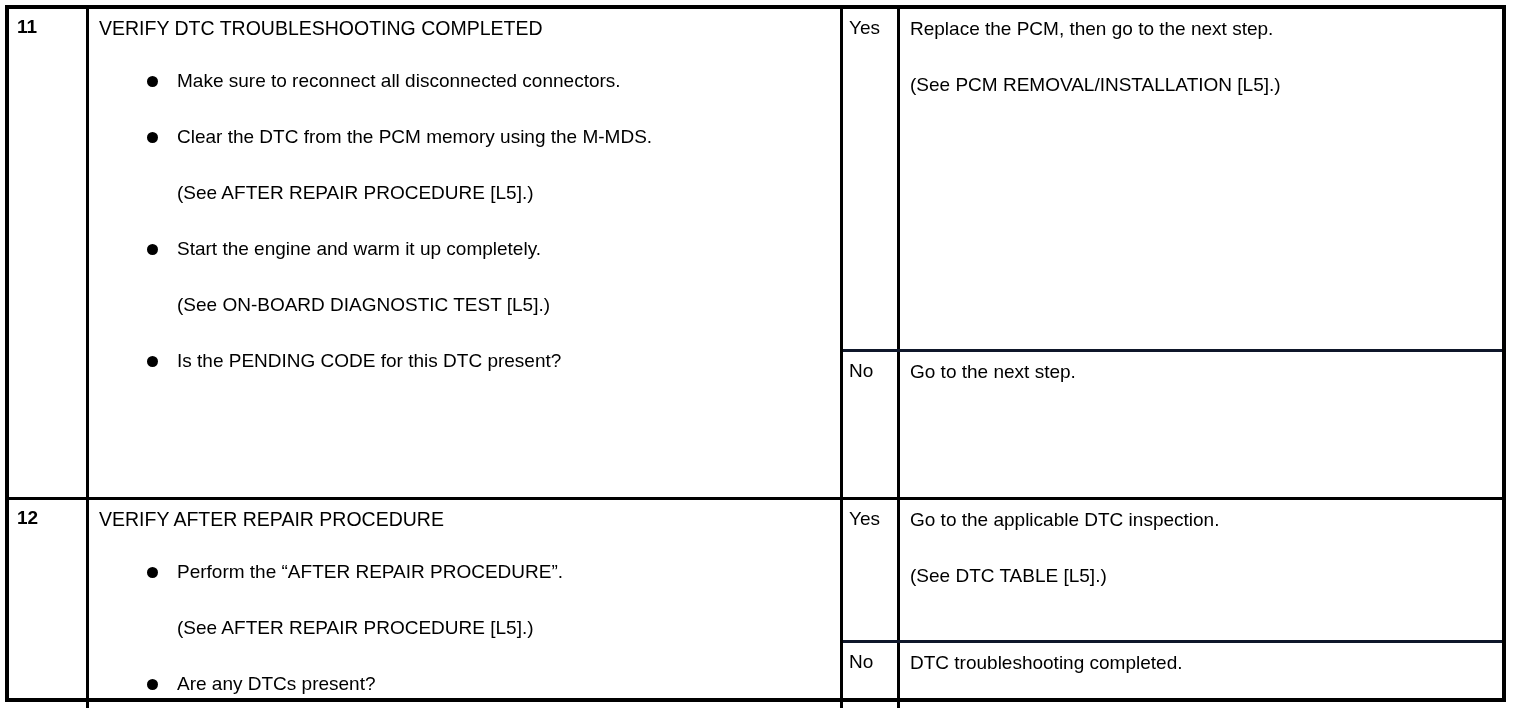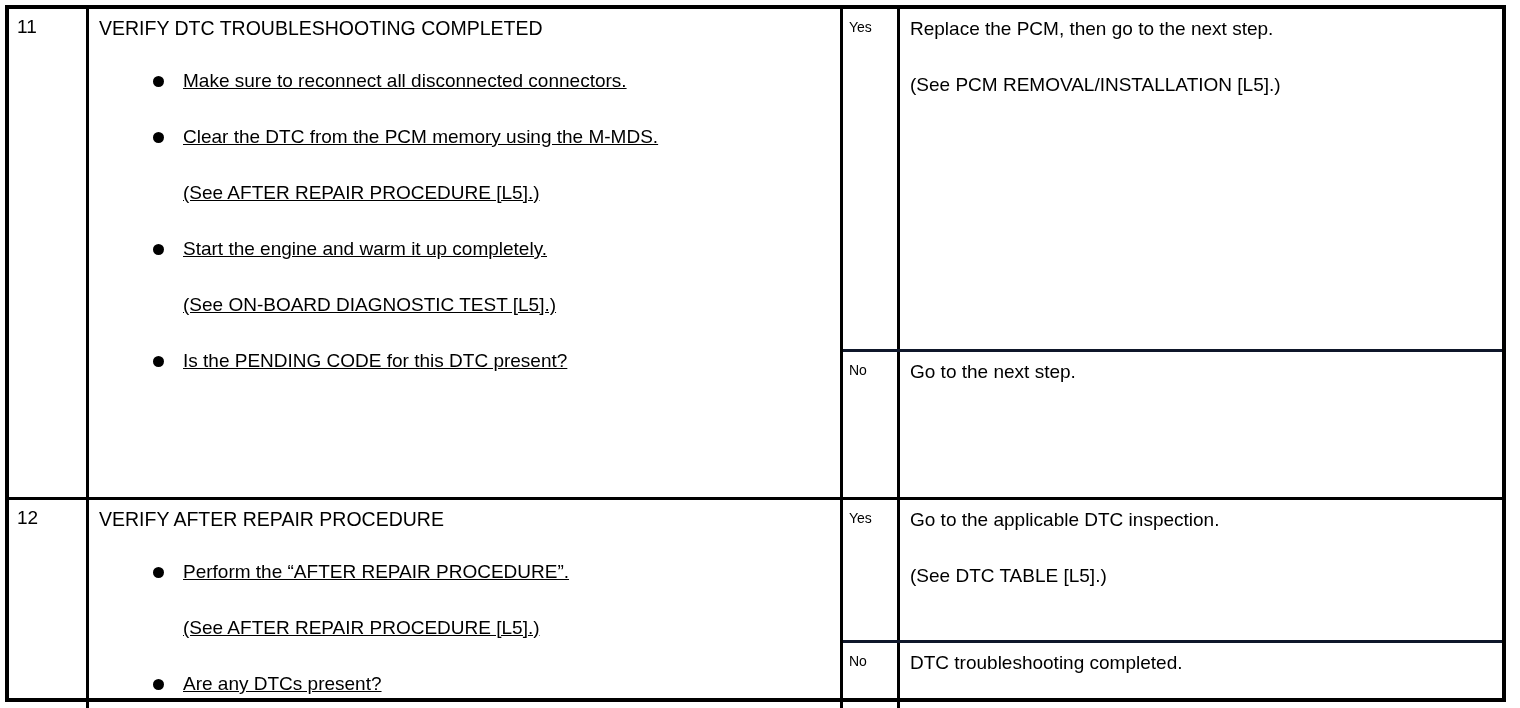--- a/index.html
+++ b/index.html
@@ -45,20 +45,21 @@
   .row-12 { border-top: 3px solid #000000; }
 
   
   .col-step {
     box-sizing: border-box;
     width: 77px;
     flex: 0 0 77px;
     padding: 7px 0 0 8px;
     font-size: 19px;
     line-height: 22px;
+    font-weight: bold;
   }
   .col-inspect {
     box-sizing: border-box;
     flex: 1 1 auto;
     border-left: 3px solid #000000;
     padding: 6px 14px 0 10px;
     min-width: 0;
   }
   .col-result {
     box-sizing: border-box;
@@ -82,21 +83,21 @@
   .r11-yes { height: 340px; }
   .r11-no  { flex: 1 1 auto; }
   .r12-yes { height: 140px; }
   .r12-no  { flex: 1 1 auto; }
 
   .answer {
     box-sizing: border-box;
     width: 54px;
     flex: 0 0 54px;
     padding: 7px 0 16px 6px;
-    font-size: 14px;
+    font-size: 19px;
     line-height: 23px;
   }
   .action {
     box-sizing: border-box;
     flex: 1 1 auto;
     border-left: 3px solid #000000;
     padding: 7px 26px 0 10px;
     min-width: 0;
   }
 
@@ -104,24 +105,23 @@
   .heading {
     font-size: 19.5px;
     font-weight: normal;
     line-height: 24px;
     letter-spacing: 0px;
     margin: 1px 0 0 0;
     white-space: nowrap;
   }
 
   .bullet-list {
-    margin: 6px;
+    margin: 0;
     padding: 0;
     list-style: none;
-    text-decoration: underline;
   }
   .bullet-item {
     position: relative;
     padding-left: 78px;
     font-size: 19px;
     line-height: 30px;
     margin-top: 26px;
   }
   .bullet-item .dot {
     position: absolute;

